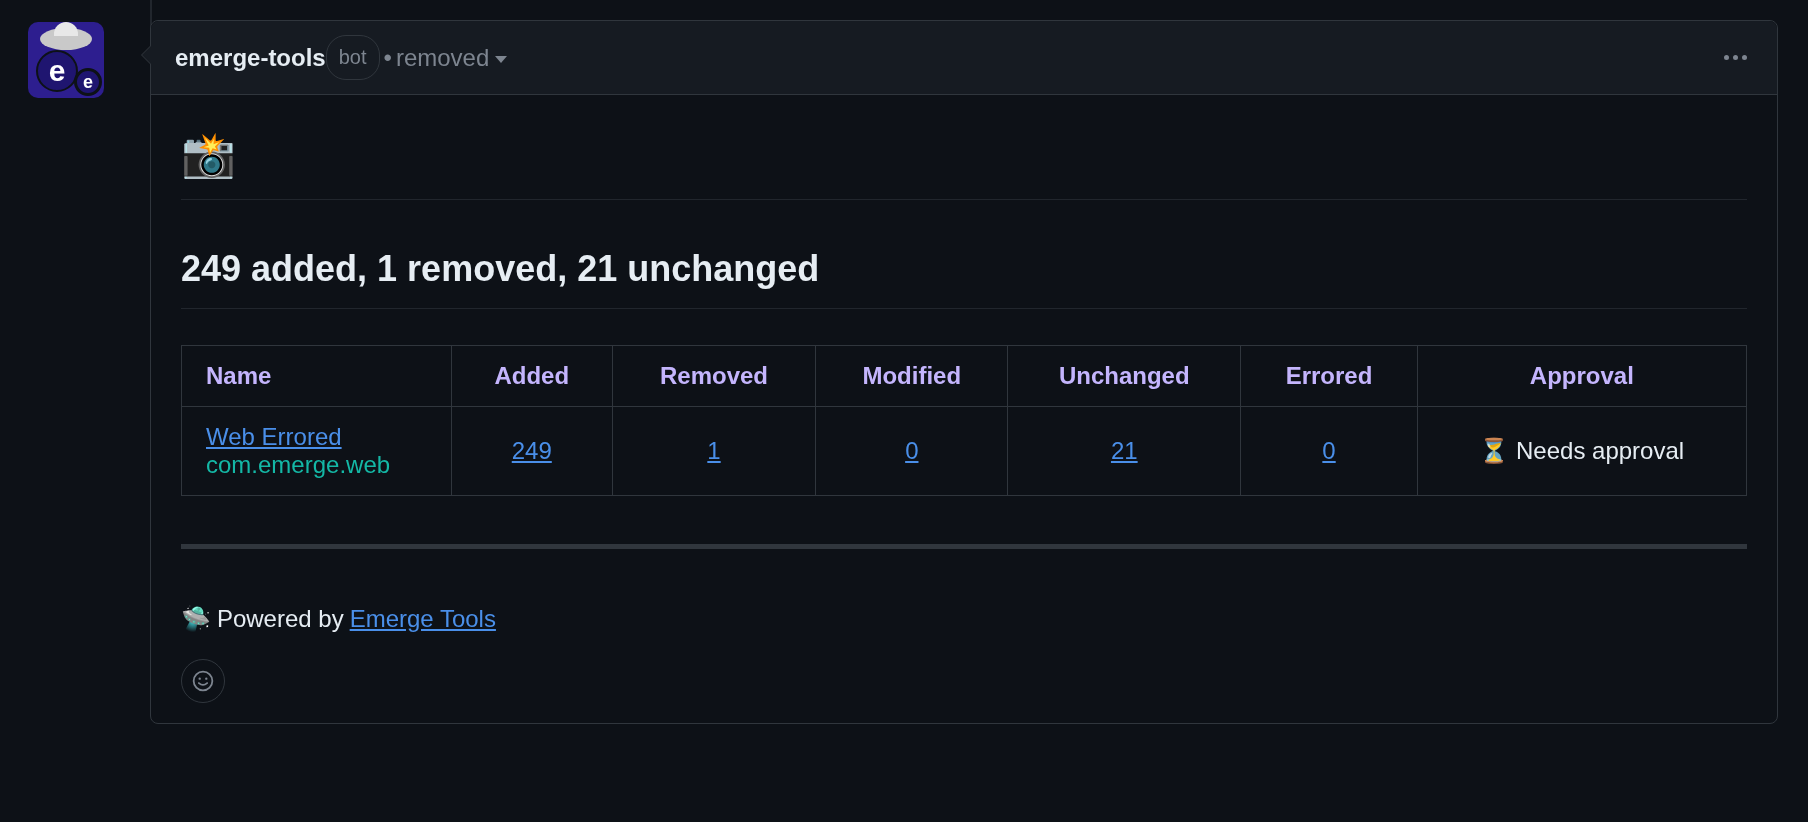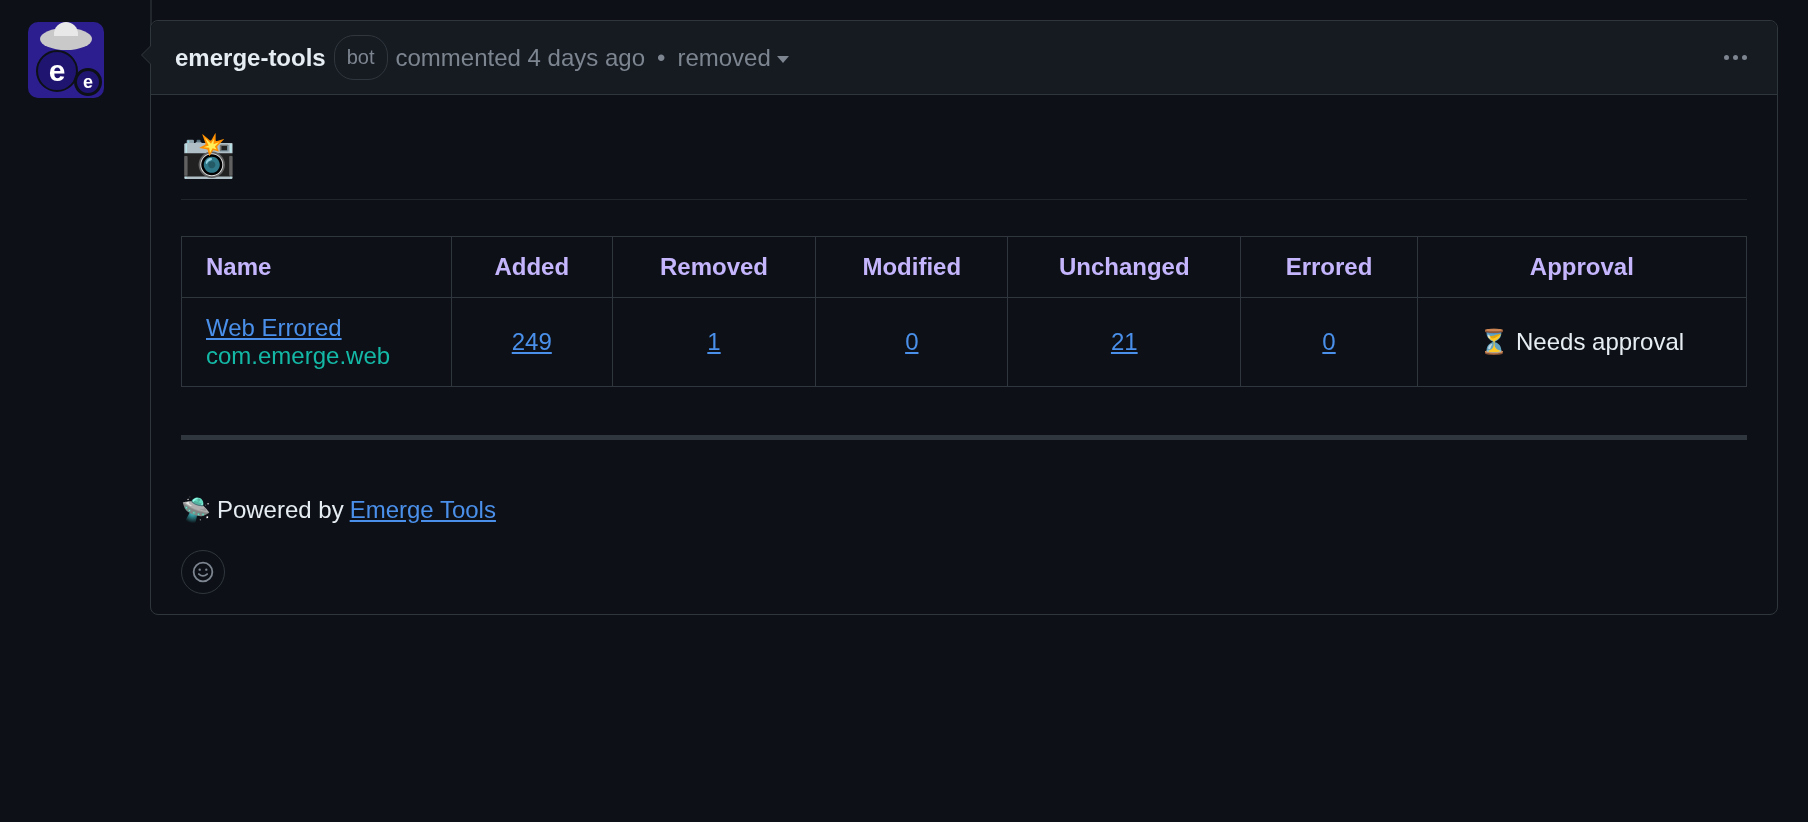--- a/index.html
+++ b/index.html
@@ -123,21 +123,20 @@
     border-bottom: 9px solid transparent;
     border-right: 9px solid #161b22;
   }
   .comment-header {
     background: #161b22;
     border-bottom: 1px solid #30363d;
     border-radius: 8px 8px 0 0;
     padding: 14px 24px;
     display: flex;
     align-items: center;
-    gap: 8px;
     font-size: 24px;
   }
   .author { font-weight: 600; color: #e6edf3; }
   .bot-badge {
     border: 1px solid #30363d;
     border-radius: 20px;
     padding: 10px 12px;
     font-size: 20px;
     color: #7d8590;
   }
@@ -243,40 +242,37 @@
       <div class="avatar-e-small">e</div>
     </div>
   </div>
 
   <div class="comment-box">
     <div class="comment-arrow"></div>
 
     <div class="comment-header">
       <span class="author">emerge-tools</span>
       <span class="bot-badge">bot</span>
-      <span class="meta-text">
-        <span>commented</span>
-        <span>4 days ago</span>
-      </span>
       <span class="sep">•</span>
       <span class="edited">
         <span>removed</span><span class="caret"></span>
       </span>
       <div class="kebab">
         <span></span>
           <span></span>
           <span></span>
       </div>
     </div>
 
     <div class="comment-body">
       <div class="title-row">
         <span class="title-icon">📸</span>
       </div>
 
+      <div class="summary-row">249 added, 1 removed, 21 unchanged</div>
 
       <div class="table-wrap">
         <table>
           <thead>
             <tr>
               <th class="name-col">Name</th>
               <th>Added</th>
               <th>Removed</th>
               <th>Modified</th>
               <th>Unchanged</th>

